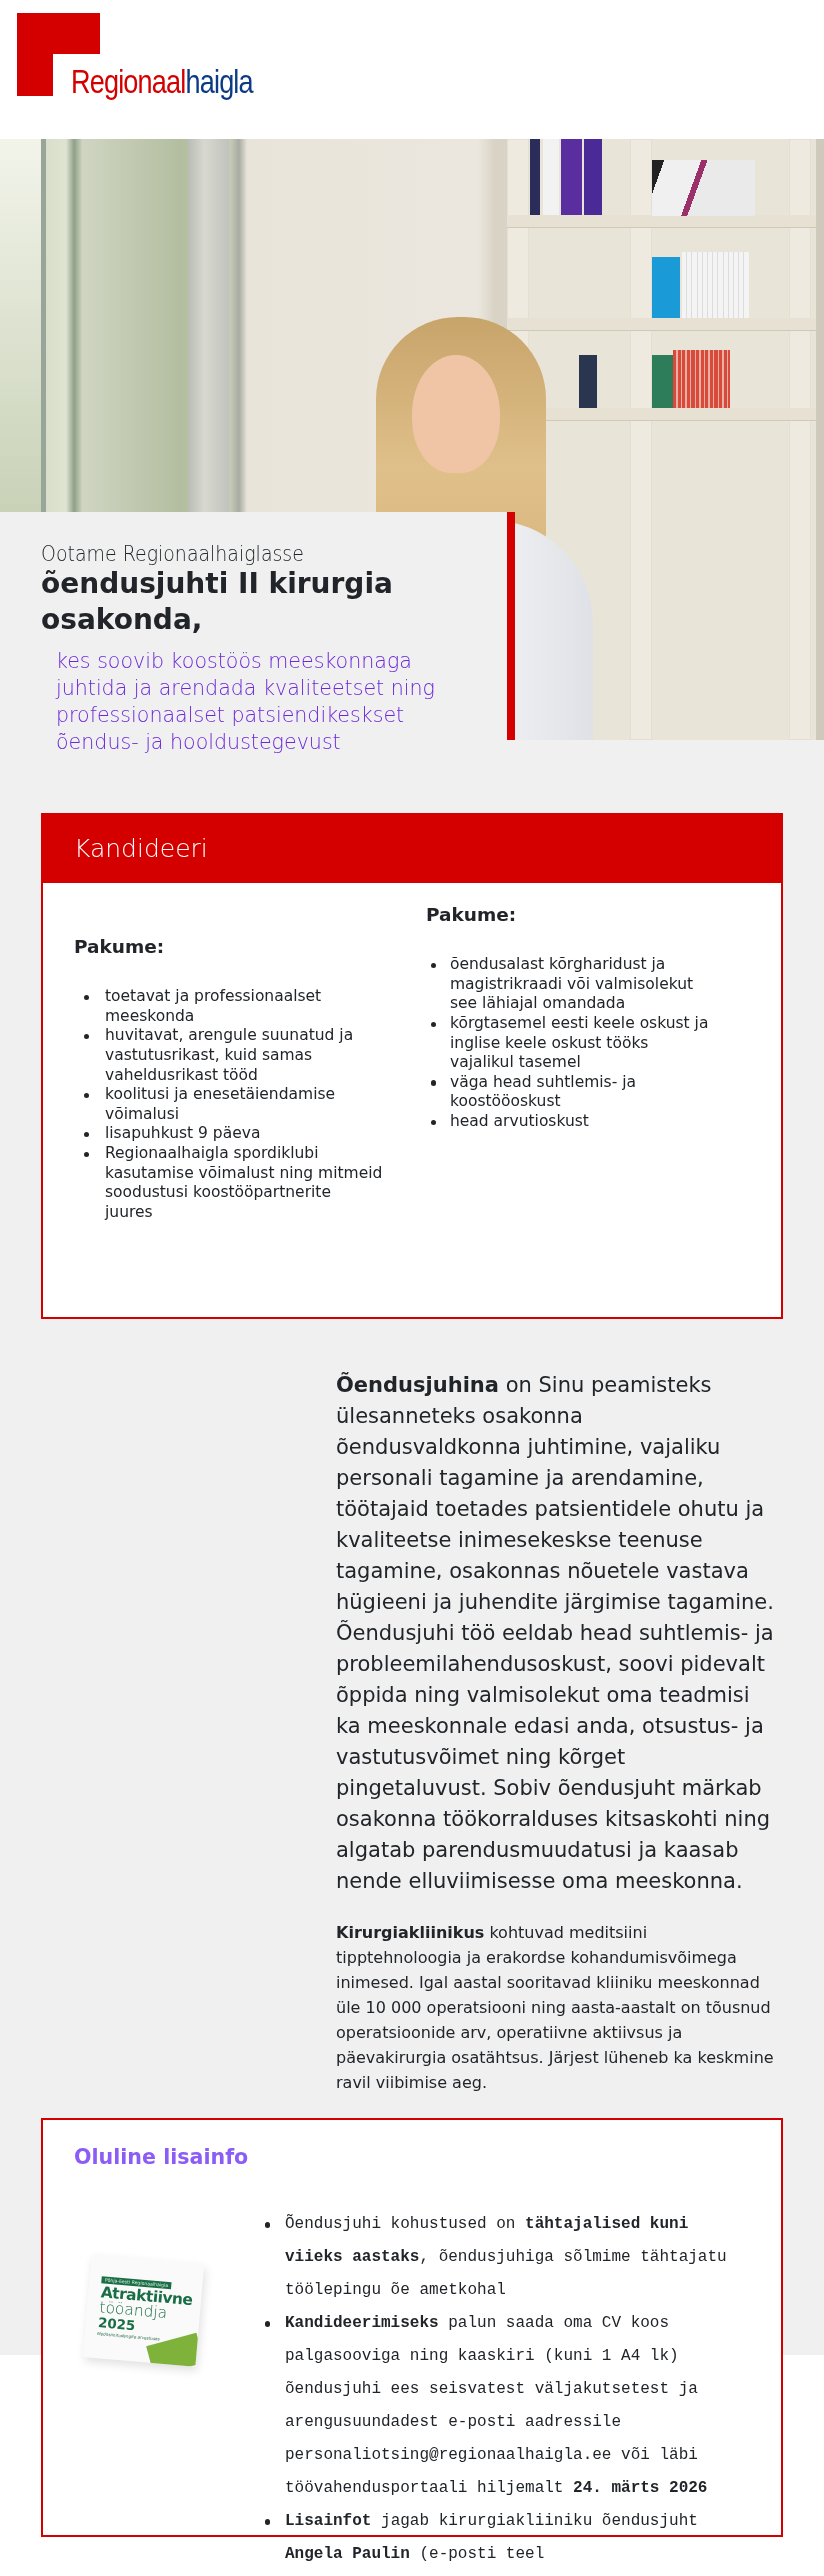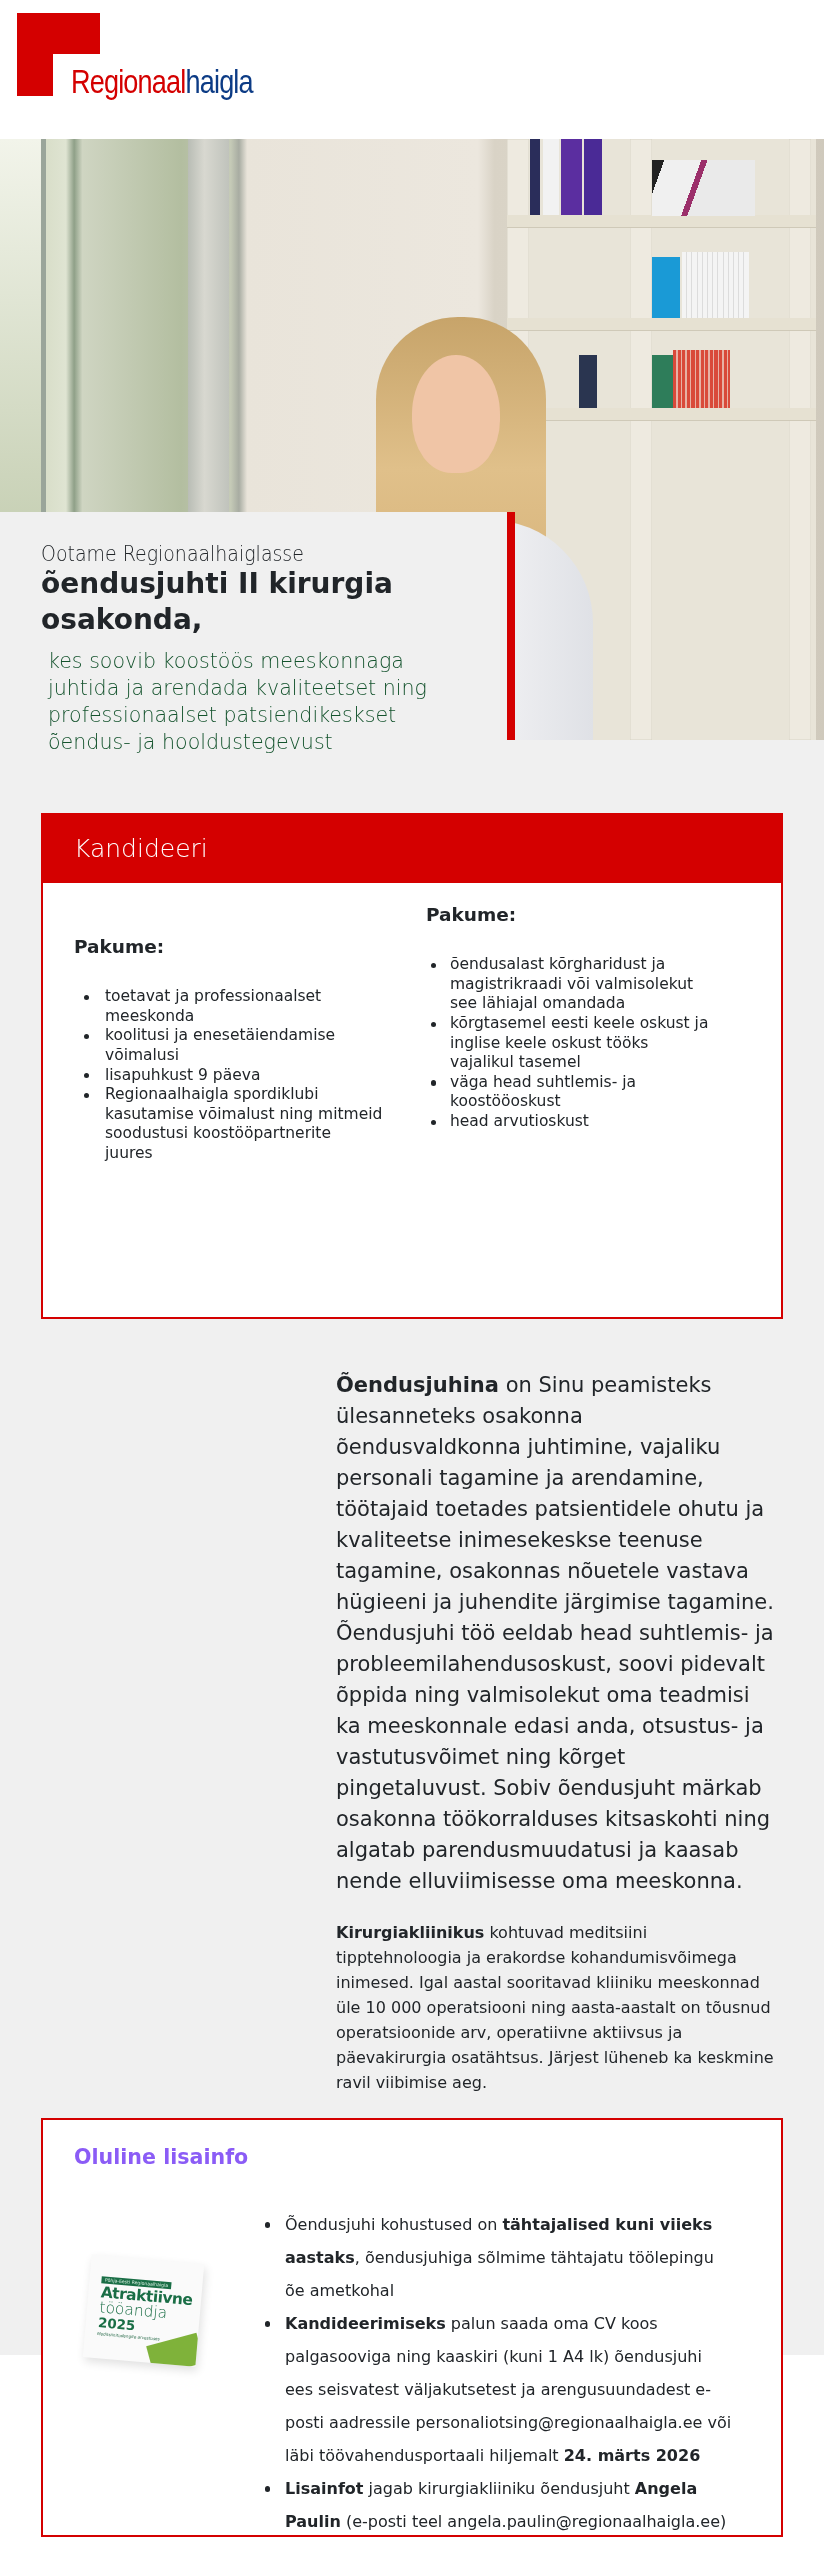--- a/index.html
+++ b/index.html
@@ -32,21 +32,21 @@
   .person-hair { position: absolute; left: 376px; top: 178px; width: 170px; height: 381px; border-radius: 82px 82px 31px 31px; background: linear-gradient(180deg, #c7a46a, #e0c08a 40%, #d8b57c 70%, #c29c62); }
   .person-face { position: absolute; left: 412px; top: 216px; width: 88px; height: 118px; border-radius: 50% 50% 45% 45%; background: #f0c5a6; }
   .person-coat { position: absolute; left: 325px; top: 381px; width: 268px; height: 237px; border-radius: 103px 103px 0 0; background: linear-gradient(90deg, #e8eaee, #ffffff 40%, #f2f2f4 60%, #dfe1e6); }
   .person-blouse { position: absolute; left: 422px; top: 376px; width: 77px; height: 227px; background: #1e2438; clip-path: polygon(20% 0, 80% 0, 95% 100%, 5% 100%); }
 
   
   .title-panel { position: absolute; left: 0; top: 512px; width: 507px; height: 246px; background: #f0f0f0; }
   .title-bar { position: absolute; left: 507px; top: 512px; width: 8.2px; height: 228px; background: #d40000; }
   .title-pre { position: absolute; left: 41px; top: 542px; font-size: 20.6px; font-weight: 300; line-height: 1.2; color: #212529; transform: scaleX(0.92); transform-origin: left; white-space: nowrap; }
   .title-main { position: absolute; left: 41px; top: 566px; width: 422px; font-size: 28px; font-weight: 700; line-height: 36px; color: #212529; }
-  .title-sub { position: absolute; left: 48px; top: 648px; width: 422px; font-size: 20.6px; font-weight: 300; line-height: 27px; color: #14532d; }
+  .title-sub { position: absolute; left: 56px; top: 648px; width: 422px; font-size: 20.6px; font-weight: 300; line-height: 27px; color: #6d28d9; }
 
   
   .apply-box { position: absolute; left: 41px; top: 813px; width: 742px; height: 506px; background: #ffffff; border: 2.1px solid #d40000; }
   .apply-head { position: absolute; left: 0; top: 0; width: 100%; height: 68px; background: #d40000; }
   .apply-title { position: absolute; left: 31px; top: 18.5px; font-size: 25px; font-weight: 300; color: #ffffff; line-height: 1.2; }
   .col { position: absolute; top: 89px; width: 330px; }
   .col-left { left: 31px; margin-top: 32px; }
   .col-right { left: 383px; width: 289px; }
   .col h3 { font-size: 18.5px; font-weight: 700; line-height: 1.2; margin-bottom: 29px; color: #212529; }
   .col ul { list-style: none; }
@@ -67,21 +67,21 @@
   .info-box { position: absolute; left: 41px; top: 2118px; width: 742px; height: 419px; background: #ffffff; border: 2.1px solid #d40000; }
   .info-title { position: absolute; left: 31px; top: 25px; font-size: 20.6px; font-weight: 700; color: #8b5cf6; }
   .badge { position: absolute; left: 44px; top: 139px; width: 113px; height: 103px; background: #fafafa; transform: rotate(5deg); box-shadow: 2.1px 4.1px 9.3px rgba(0,0,0,0.12); overflow: hidden; }
   .badge-tag { position: absolute; left: 12.4px; top: 20.6px; padding: 1px 3.1px; background: #1a6e46; color: #d8efe0; font-size: 4.6px; white-space: nowrap; }
   .badge-h1 { position: absolute; left: 12.4px; top: 30px; color: #1a6e46; font-size: 15.5px; font-weight: 700; line-height: 1; letter-spacing: -0.5px; }
   .badge-h2 { position: absolute; left: 12.4px; top: 45px; color: #1a6e46; font-size: 15.5px; font-weight: 300; line-height: 1; }
   .badge-h3 { position: absolute; left: 12.4px; top: 61px; color: #1a6e46; font-size: 13.4px; font-weight: 700; line-height: 1; }
   .badge-sub { position: absolute; left: 12.4px; top: 76px; color: #2f6f4f; font-size: 4.1px; font-style: italic; white-space: nowrap; }
   .badge-leaf { position: absolute; right: -5.2px; bottom: -5.2px; width: 52px; height: 31px; background: #7fb23a; transform: rotate(-20deg); }
   .info-list { position: absolute; left: 216px; top: 88px; width: 474px; list-style: none; }
-  .info-list li { position: relative; padding-left: 26px; font-size: 16px; line-height: 33px; color: #212529; }
+  .info-list li { position: relative; padding-left: 26px; font-size: 16px; line-height: 33px; color: #212529; font-family: Liberation Mono, monospace; }
   .info-list li::before { content: ""; position: absolute; left: 6.2px; top: 14.4px; width: 5.2px; height: 5.2px; border-radius: 50%; background: #212529; }
   .info-list b { font-weight: 700; }
 </style>
 </head>
 <body>
 
 <div class="header">
   <div class="logo">
     <div class="logo-square"></div>
     <div class="logo-notch"></div>
@@ -127,20 +127,21 @@
 <div class="title-sub">kes soovib koostöös meeskonnaga juhtida ja arendada kvaliteetset ning professionaalset patsiendikeskset õendus- ja hooldustegevust</div>
 
 <section class="apply-box">
   <div class="apply-head">
     <h2 class="apply-title">Kandideeri</h2>
   </div>
   <div class="col col-left">
     <h3>Pakume:</h3>
     <ul>
       <li>toetavat ja professionaalset meeskonda</li>
+      <li>huvitavat, arengule suunatud ja vastutusrikast, kuid samas vaheldusrikast tööd</li>
       <li>koolitusi ja enesetäiendamise võimalusi</li>
       <li>lisapuhkust 9 päeva</li>
       <li>Regionaalhaigla spordiklubi kasutamise võimalust ning mitmeid soodustusi koostööpartnerite juures</li>
     </ul>
   </div>
   <div class="col col-right">
     <h3>Pakume:</h3>
     <ul>
       <li>õendusalast kõrgharidust ja magistrikraadi või valmisolekut see lähiajal omandada</li>
       <li>kõrgtasemel eesti keele oskust ja inglise keele oskust tööks vajalikul tasemel</li>

